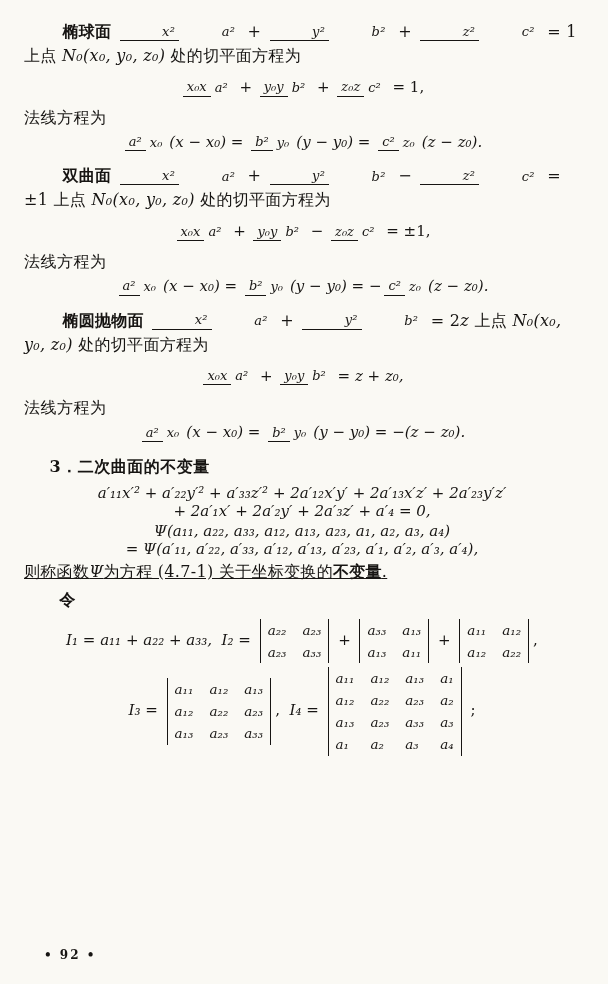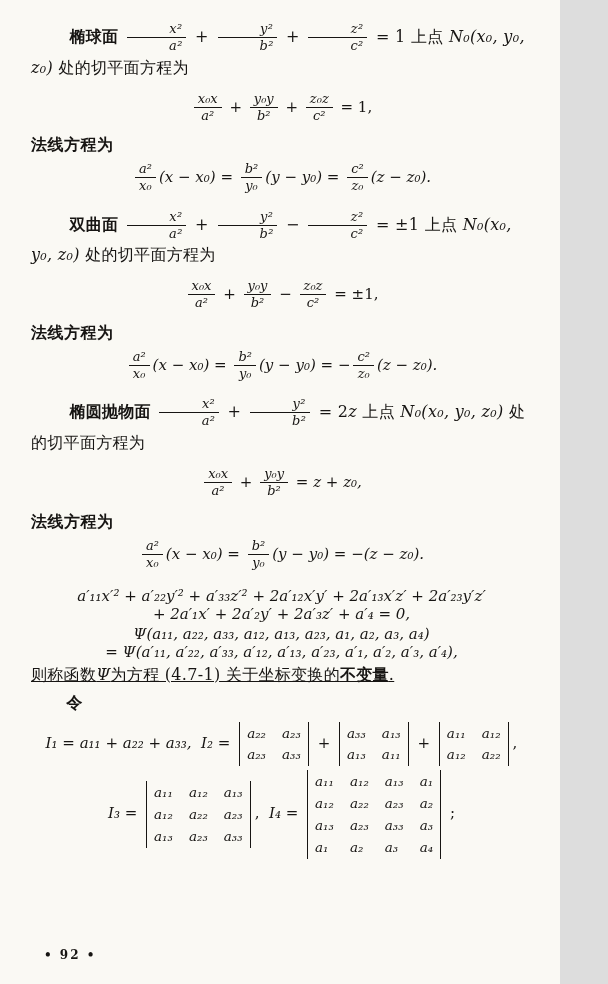--- a/index.html
+++ b/index.html
@@ -1,45 +1,45 @@
 <!DOCTYPE html>
 <html><head>
 <meta charset="utf-8">
 <style>
   html,body{margin:0;padding:0;background:#ddd;}
   .page{
-    width:560px;height:984px;
+    width:608px;height:984px;
     background:#faf9f4;
     position:relative;
     box-sizing:border-box;
-    padding:20px 28px 0 31px;
+    padding:20px 28px 0 24px;
     font-family:"DejaVu Serif","Liberation Serif",serif;
     color:#171513;
     font-size:16px;
     overflow:hidden;
   }
   .para{line-height:1.5;text-indent:2.4em;letter-spacing:.3px;}
-  .label{font-weight:bold;letter-spacing:.5px;}
+  .label{font-weight:normal;letter-spacing:.5px;}
   .heading{font-weight:bold;text-indent:1.6em;letter-spacing:.5px;}
   .eq{text-align:center;font-size:15px;}
   .let{font-weight:bold;text-indent:2.2em;}
   .mb0{margin-bottom:0;}
   .mb2{margin-bottom:2px;}
   .mb4{margin-bottom:4px;}
   .mb6{margin-bottom:6px;}
   .mb8{}
   .mb10{margin-bottom:10px;}
   .mb12{margin-bottom:12px;}
   .mb14{margin-bottom:14px;}
   
   .tk-t{white-space:pre-wrap;}
   .tk-v{font-style:italic;white-space:pre-wrap;}
   .tk-b{font-weight:bold;white-space:pre-wrap;}
   .frac{
-    display:inline-flex;flex-direction:column;align-items:center;
+    display:inline-flex;flex-direction:row;align-items:center;
     vertical-align:middle;margin:1px 3px;
     font-size:13px;font-style:italic;line-height:1.25;
   }
   .frac .num{padding:0 4px;border-bottom:1px solid currentColor;}
   .frac .den{padding:0 4px;}
   .det{
     display:inline-flex;align-items:flex-start;vertical-align:middle;
     margin:2px 4px;padding:4px 7px;
     border-left:1px solid currentColor;border-right:1px solid currentColor;
   }
@@ -138,20 +138,21 @@
 
   <div class="label mb4">法线方程为</div>
   <div class="eq mb14"><span class="frac">
         <span class="num">a²</span>
         <span class="den">x₀</span>
       </span><span class="tk-v">(x − x₀)</span><span class="tk-t"> = </span><span class="frac">
         <span class="num">b²</span>
         <span class="den">y₀</span>
       </span><span class="tk-v">(y − y₀)</span><span class="tk-t"> = −</span><span class="tk-v">(z − z₀).</span></div>
 
+  <div class="heading mb6">3．二次曲面的不变量</div>
   <div class="eq mb0"><span class="tk-v">a′₁₁x′² + a′₂₂y′² + a′₃₃z′² + 2a′₁₂x′y′ + 2a′₁₃x′z′ + 2a′₂₃y′z′</span></div>
   <div class="eq mb2"><span class="tk-v">+ 2a′₁x′ + 2a′₂y′ + 2a′₃z′ + a′₄ = 0,</span></div>
 
   <div class="eq mb0"><span class="tk-v">Ψ(a₁₁, a₂₂, a₃₃, a₁₂, a₁₃, a₂₃, a₁, a₂, a₃, a₄)</span></div>
   <div class="eq mb2"><span class="tk-v">= Ψ(a′₁₁, a′₂₂, a′₃₃, a′₁₂, a′₁₃, a′₂₃, a′₁, a′₂, a′₃, a′₄),</span></div>
 
   <div class="para mb6" style="text-indent:0;text-decoration:underline;"><span class="tk-t">则称函数</span><span class="tk-v">Ψ</span><span class="tk-t">为方程 (4.7-1) 关于坐标变换的</span><span class="tk-b">不变量</span><span class="tk-t">.</span></div>
   <div class="let mb6">令</div>
 
   <div class="eq mb8"><span class="tk-v">I₁ = a₁₁ + a₂₂ + a₃₃,  I₂ = </span><span class="det">

